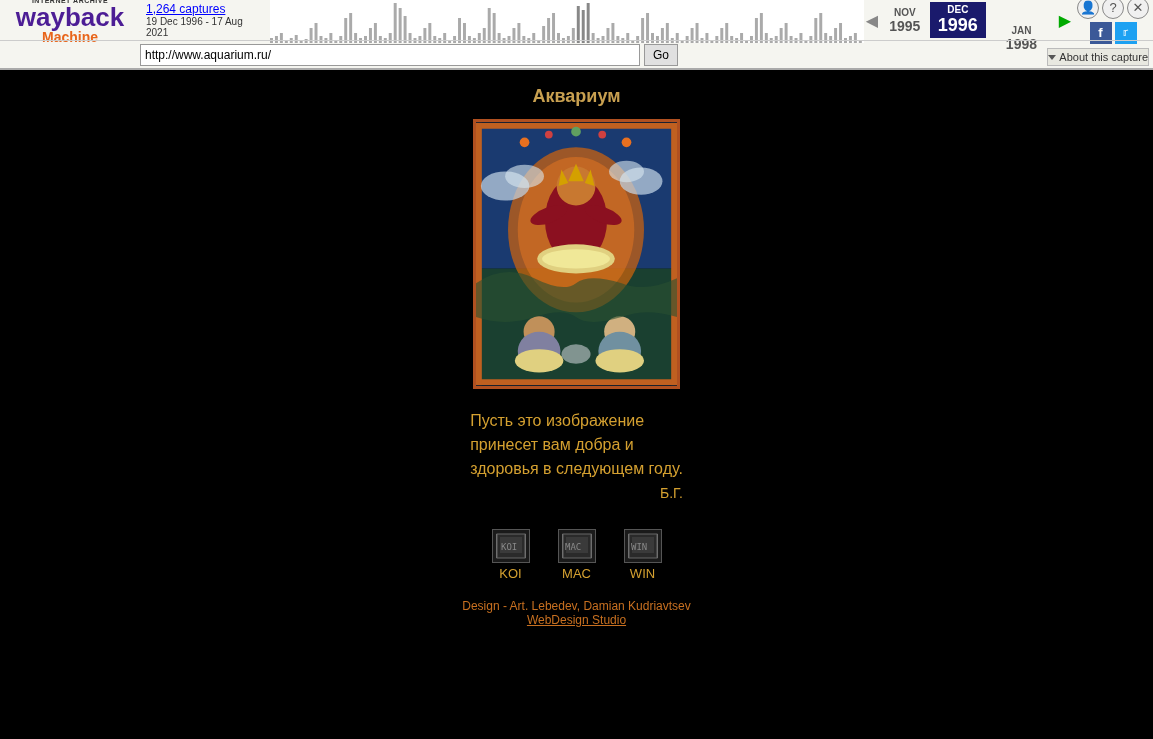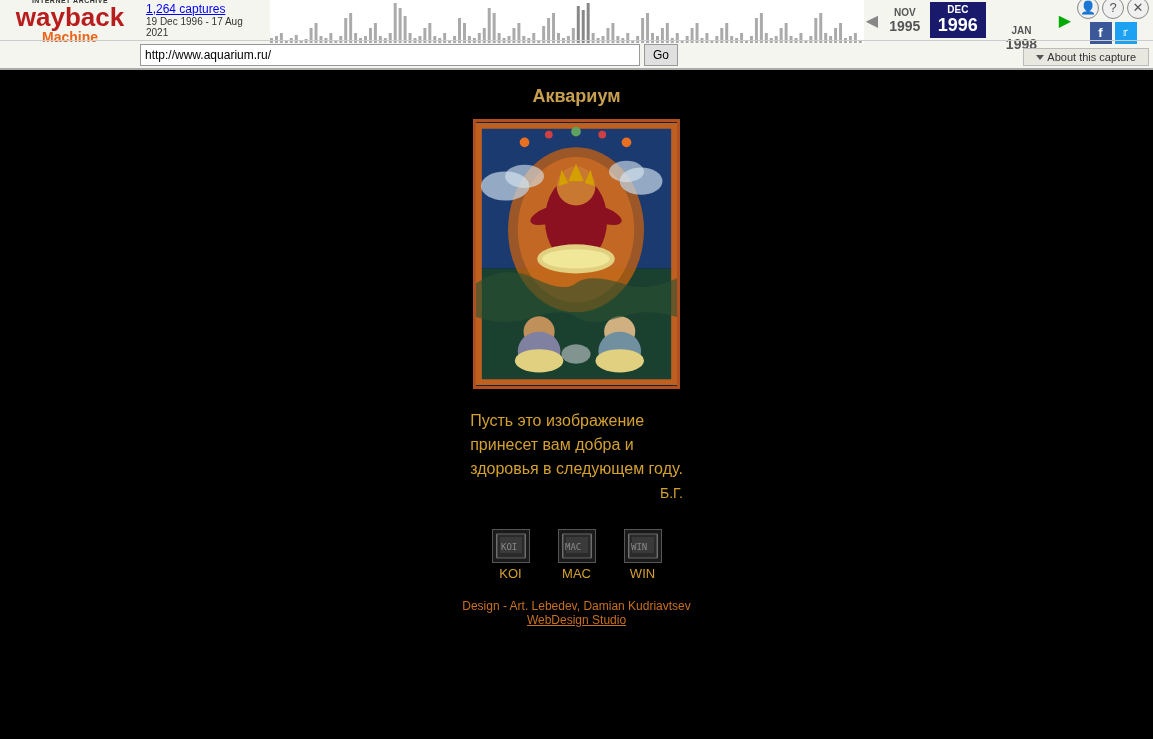--- a/index.html
+++ b/index.html
@@ -279,21 +279,21 @@
     }
   </style>
 </head>
 <body>
 
 <div id="wm-toolbar-wrapper">
   <div class="toolbar-top-row">
 
     <div id="wm-logo-area">
       <span id="wm-logo-internet-archive" style="font-size:7px;letter-spacing:0.5px;color:#333;font-weight:bold;">INTERNET ARCHIVE</span>
-      <span style="font-size:26px;font-weight:bold;color:#b91c1c;line-height:1;">wayback</span>
+      <span style="font-size:26px;font-weight:bold;color:#4c1d95;line-height:1;">wayback</span>
       <span style="font-size:14px;font-weight:bold;color:#e8651b;line-height:1;">Machine</span>
     </div>
 
     <div id="wm-captures-info">
       <a id="wm-captures-link" style="color:#00f;font-size:12px;text-decoration:underline;cursor:pointer;display:block;">1,264 captures</a>
       <span id="wm-captures-dates" style="font-size:10px;color:#333;">19 Dec 1996 - 17 Aug 2021</span>
     </div>
 
     <div style="flex:1;display:flex;flex-direction:column;overflow:hidden;">
       <div id="wm-sparkline" style="height:45px;background:#fff;position:relative;overflow:hidden;">
@@ -454,21 +454,21 @@
         <div class="wm-icon-fb" style="width:22px;height:22px;background:#3b5998;color:white;display:flex;align-items:center;justify-content:center;font-weight:bold;font-size:13px;cursor:pointer;">f</div>
         <div class="wm-icon-tw" style="width:22px;height:22px;background:#1da1f2;color:white;display:flex;align-items:center;justify-content:center;font-size:11px;cursor:pointer;">𝕣</div>
       </div>
     </div>
   </div>
 
   <div class="toolbar-bottom-row" style="border-top:1px solid #ccc;padding:3px 8px 3px 140px;display:flex;align-items:flex-start;gap:4px;position:relative;">
     <input id="wm-url-input" type="text" style="width: 500px; height: 22px; border: 1px solid rgb(153, 153, 153); font-size: 12px; padding: 2px 4px;" value="http://www.aquarium.ru/">
     <button id="wm-go-btn" style="height:22px;padding:0 8px;background:#e0e0e0;border:1px solid #999;cursor:pointer;font-size:12px;">Go</button>
 
-    <div id="wm-about-capture" style="position:absolute;right:4px;bottom:2px;display:flex;align-items:center;gap:3px;cursor:pointer;font-size:11px;color:#333;background:#e8e8e0;border:1px solid #bbb;padding:2px 12px;">
+    <div id="wm-about-capture" style="position:absolute;right:4px;bottom:2px;display:flex;align-items:center;gap:3px;cursor:pointer;font-size:11px;color:#333;background:#e8e8e0;border:1px solid #bbb;padding:2px 0;">
       <span style="border-left:4px solid transparent;border-right:4px solid transparent;border-top:5px solid #555;display:inline-block;"></span>
       <span>About this capture</span>
     </div>
   </div>
 </div>
 
 <div id="main-content" style="background:#000;display:flex;flex-direction:column;align-items:center;padding:10px 0 52px 0;min-height:668px;">
 
   <h1 id="page-title" style="color:#c8a050;font-size:18px;margin:6px 0 12px 0;font-family:Arial,sans-serif;">Аквариум</h1>
 

